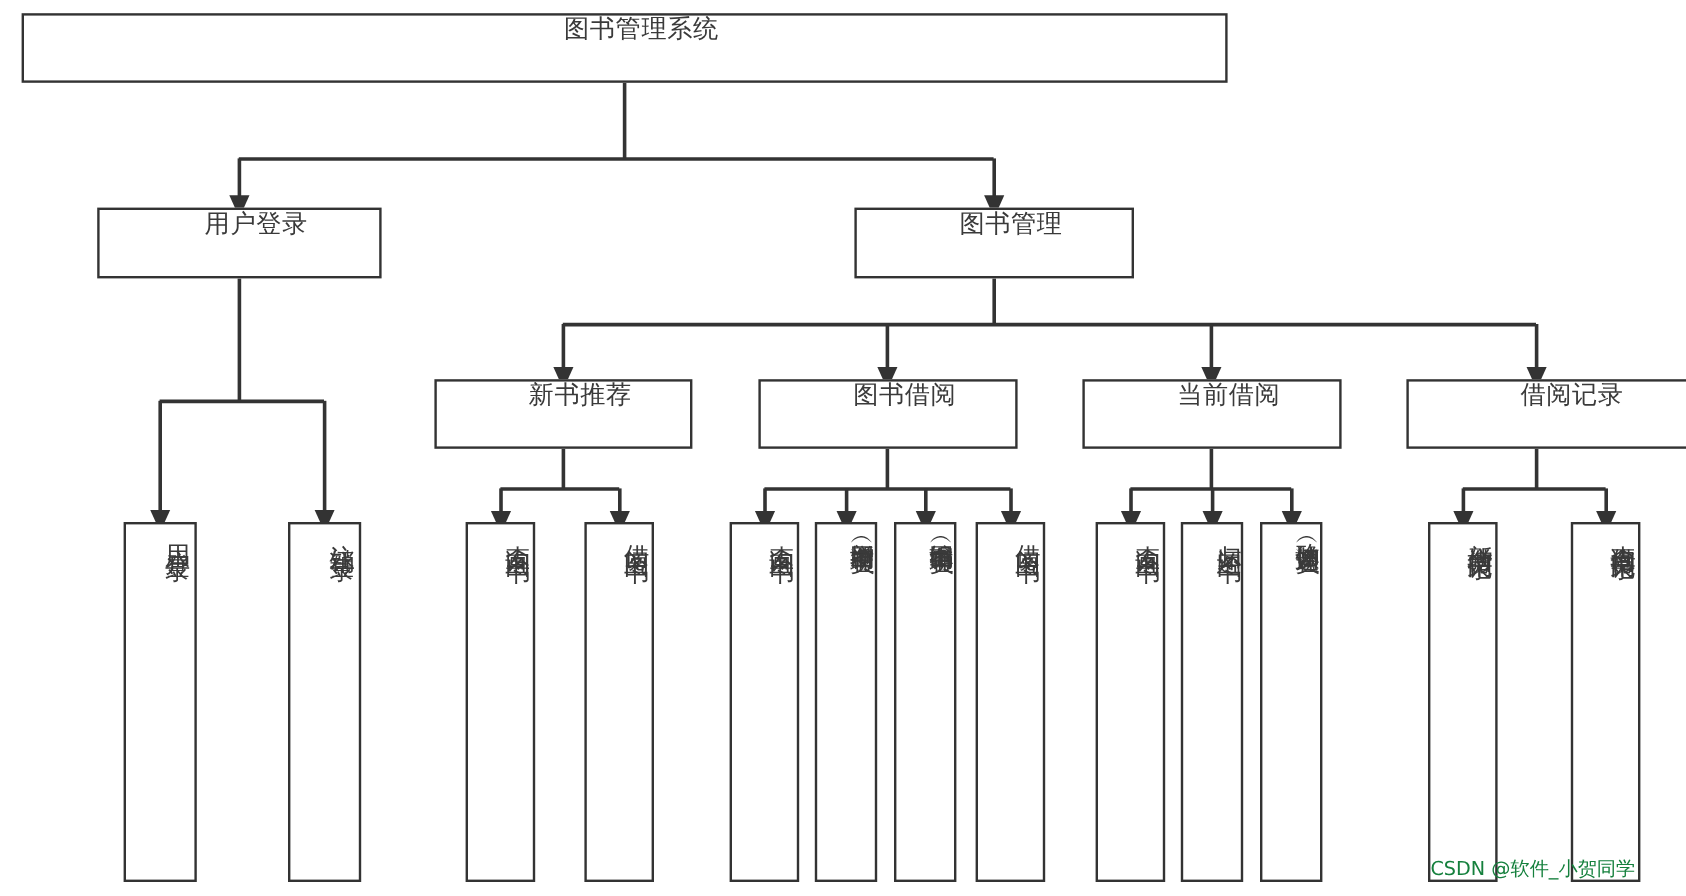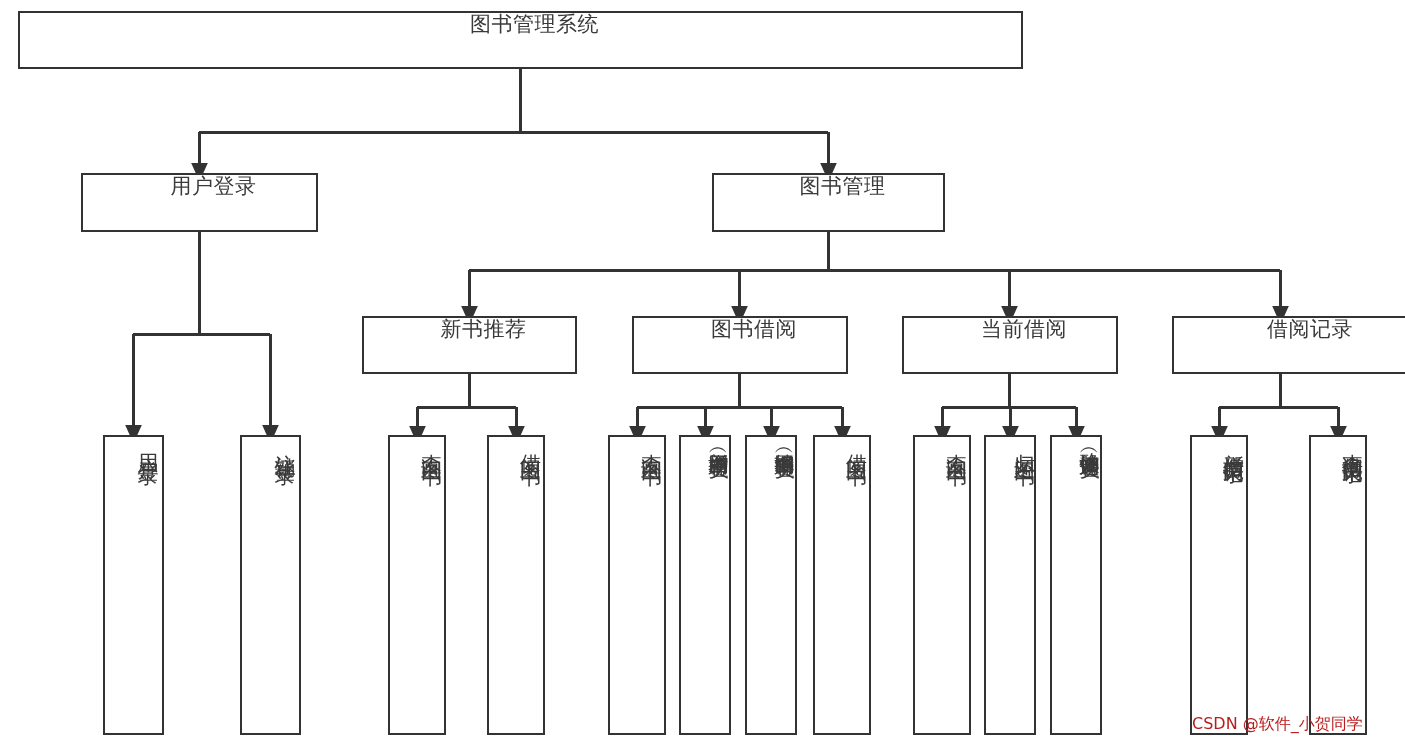--- a/index.html
+++ b/index.html
@@ -57,21 +57,21 @@
     line-height: 1.0;
     white-space: nowrap;
     text-align: center;
     max-height: 290px;
   }
   .watermark {
     position: absolute;
     left: 1192px;
     top: 714px;
     font-size: 16px;
-    color: #b91c1c;
+    color: #15803d;
     white-space: nowrap;
     pointer-events: none;
     font-family: "DejaVu Sans", "Liberation Sans", sans-serif;
   }
 </style>
 </head>
 <body>
 
 <div id="diagram-root">
 

